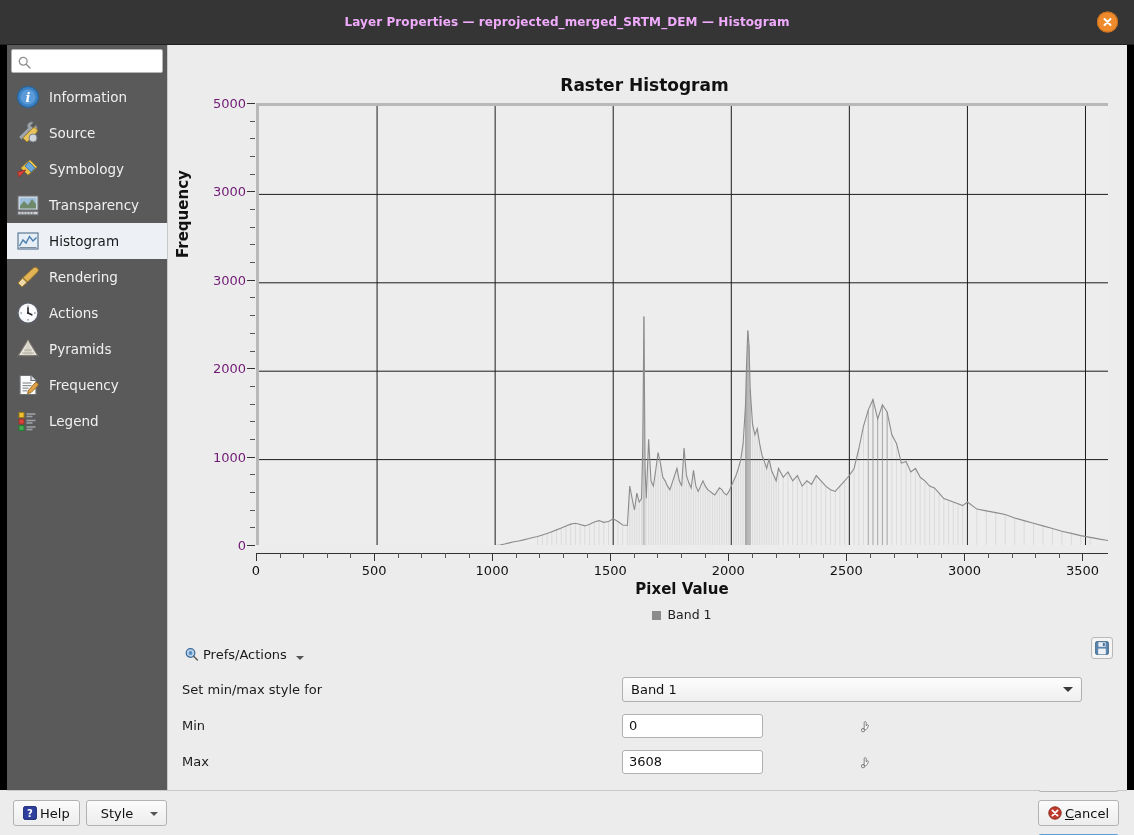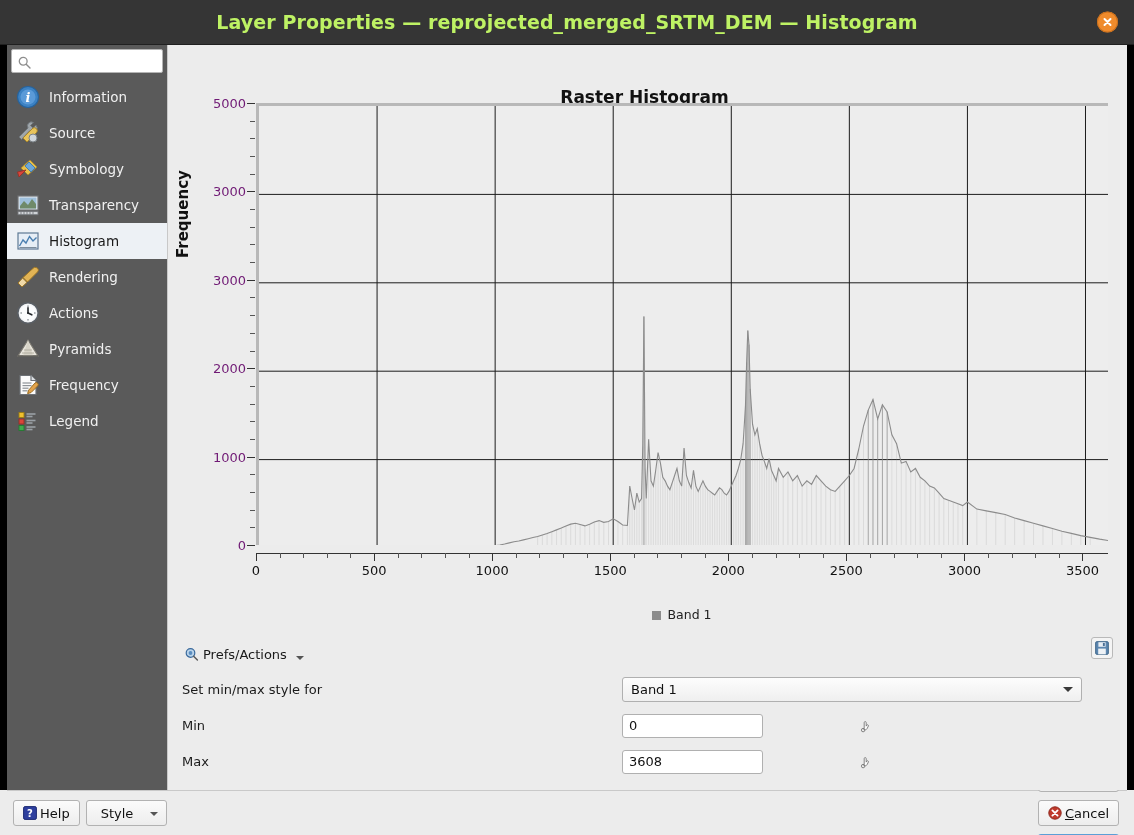--- a/index.html
+++ b/index.html
@@ -19,23 +19,23 @@
   
   #titlebar {
     height: 45px; min-height: 45px;
     background: #353535;
     color: #ffffff;
     display: flex; align-items: center; justify-content: center;
     position: relative;
     border-bottom: 1px solid #202020;
   }
   #titlebar .title {
-    font-size: 19px; font-weight: bold;
+    font-size: 12px; font-weight: bold;
     letter-spacing: .1px;
-    color: #bef264;
+    color: #f0abfc;
   }
   #close-btn {
     position: absolute; right: 16px; top: 50%;
     transform: translateY(-50%);
     width: 21px; height: 21px; border-radius: 50%;
     background: #ef8b2c;
     display: flex; align-items: center; justify-content: center;
     cursor: pointer;
     box-shadow: 0 0 0 1px #c86f1d inset;
   }
@@ -102,21 +102,21 @@
 
   
   #chart-area {
     position: relative;
     height: 590px; min-height: 590px;
     background: #ececec;
   }
   #chart-title {
     position: absolute; left: 0; right: 6px; top: 30px;
     text-align: center;
-    font-size: 17px; font-weight: bold; color: #111; margin-top: 12px;
+    font-size: 17px; font-weight: bold; color: #111;
   }
   #plot-frame {
     position: absolute;
     left: 88px; top: 58px;
     width: 852px; height: 442px;
     background: #ededed;
     border-left: 3px solid #b8b8b8;
     border-top: 3px solid #b8b8b8;
   }
   #plot-inner {
@@ -641,20 +641,21 @@
               <div style="position: absolute; width: 1px; background: rgb(85, 85, 85); height: 5px; left: 772.812px; top: 508px;"></div>
               <div class="xtick-label" style="left: 796.426px; top: 518px;">3000</div>
               <div style="position: absolute; width: 1px; background: rgb(51, 51, 51); height: 8px; left: 796.426px; top: 508px;"></div>
               <div style="position: absolute; width: 1px; background: rgb(85, 85, 85); height: 5px; left: 820.04px; top: 508px;"></div>
               <div style="position: absolute; width: 1px; background: rgb(85, 85, 85); height: 5px; left: 843.654px; top: 508px;"></div>
               <div style="position: absolute; width: 1px; background: rgb(85, 85, 85); height: 5px; left: 867.268px; top: 508px;"></div>
               <div style="position: absolute; width: 1px; background: rgb(85, 85, 85); height: 5px; left: 890.882px; top: 508px;"></div>
               <div class="xtick-label" style="left: 914.497px; top: 518px;">3500</div>
               <div style="position: absolute; width: 1px; background: rgb(51, 51, 51); height: 8px; left: 914.497px; top: 508px;"></div>
             </div>
+          <div id="xaxis-title">Pixel Value</div>
           <div id="legend"><span><span class="swatch" style="background: rgb(140, 140, 140);"></span><span>Band 1</span></span></div>
         </div>
 
         <div id="options">
           <div id="prefs-row">
             <div id="prefs-btn">
               <span>
                 <svg width="15" height="15" viewBox="0 0 15 15" class="icon-svg">
                   <circle cx="6.5" cy="6" r="4.3" fill="#b9d3ea" stroke="#39699c" stroke-width="1.2"></circle>
                   <circle cx="6.5" cy="6" r="1.9" fill="#5a8dc0"></circle>

